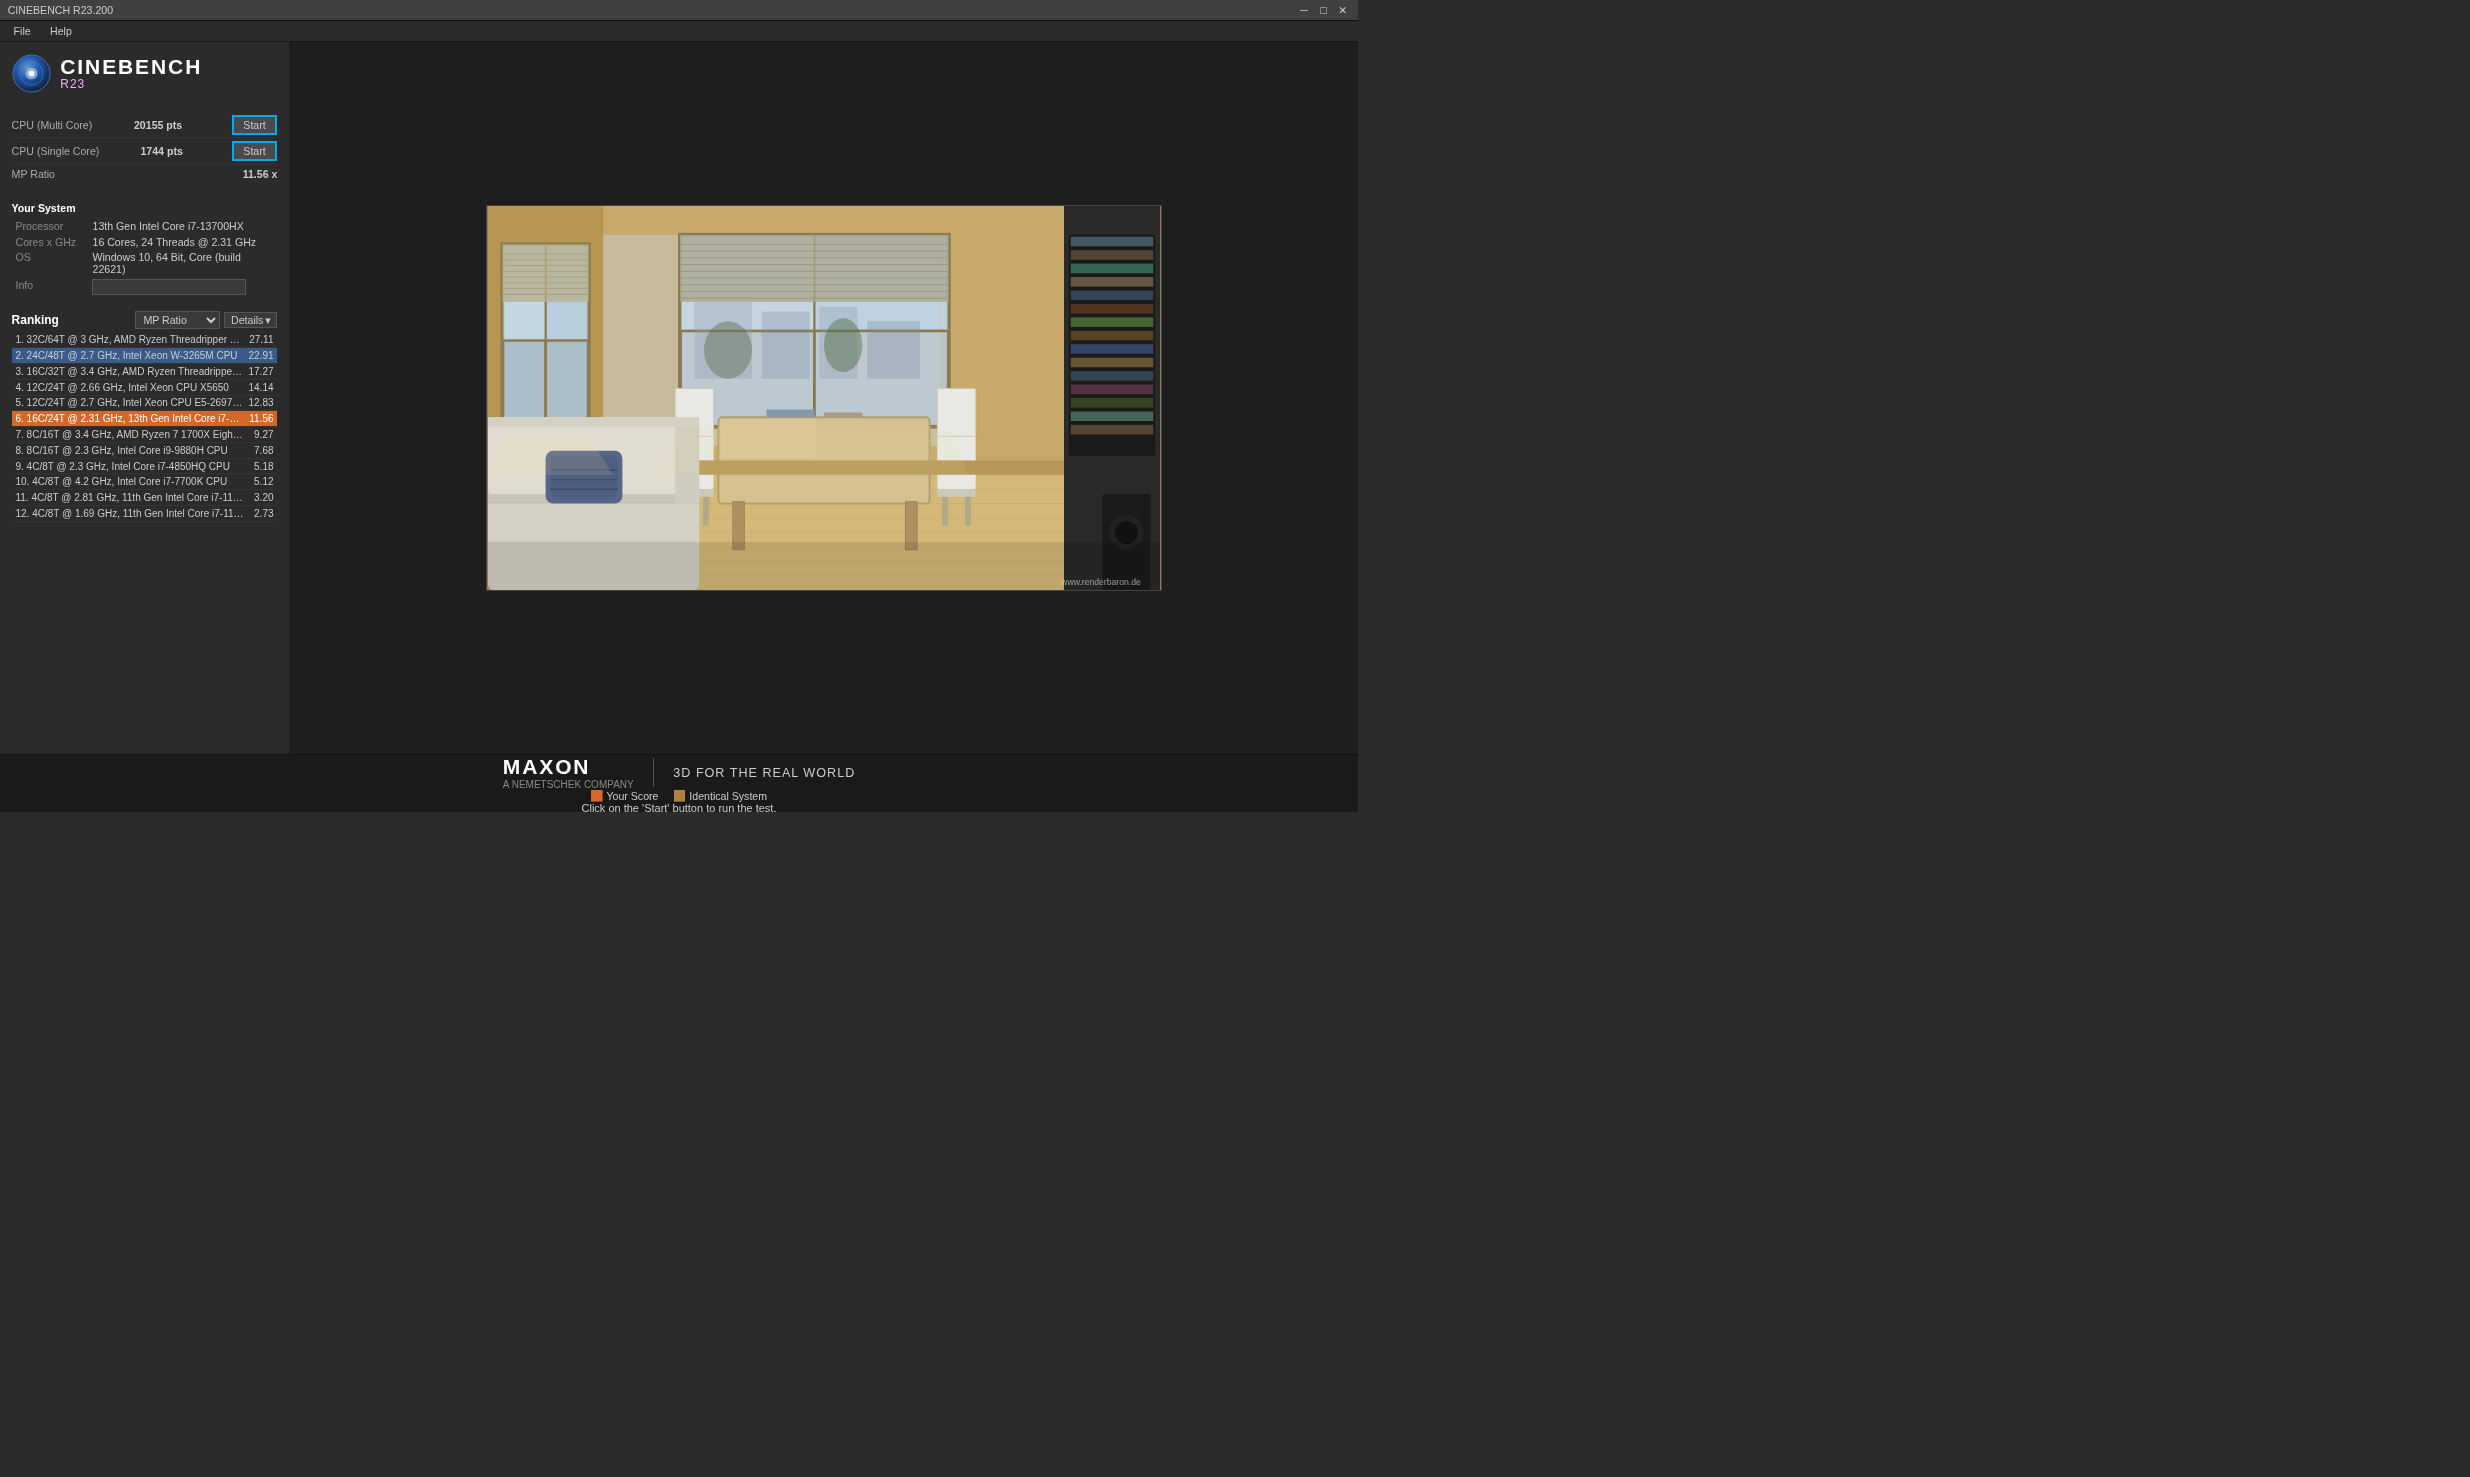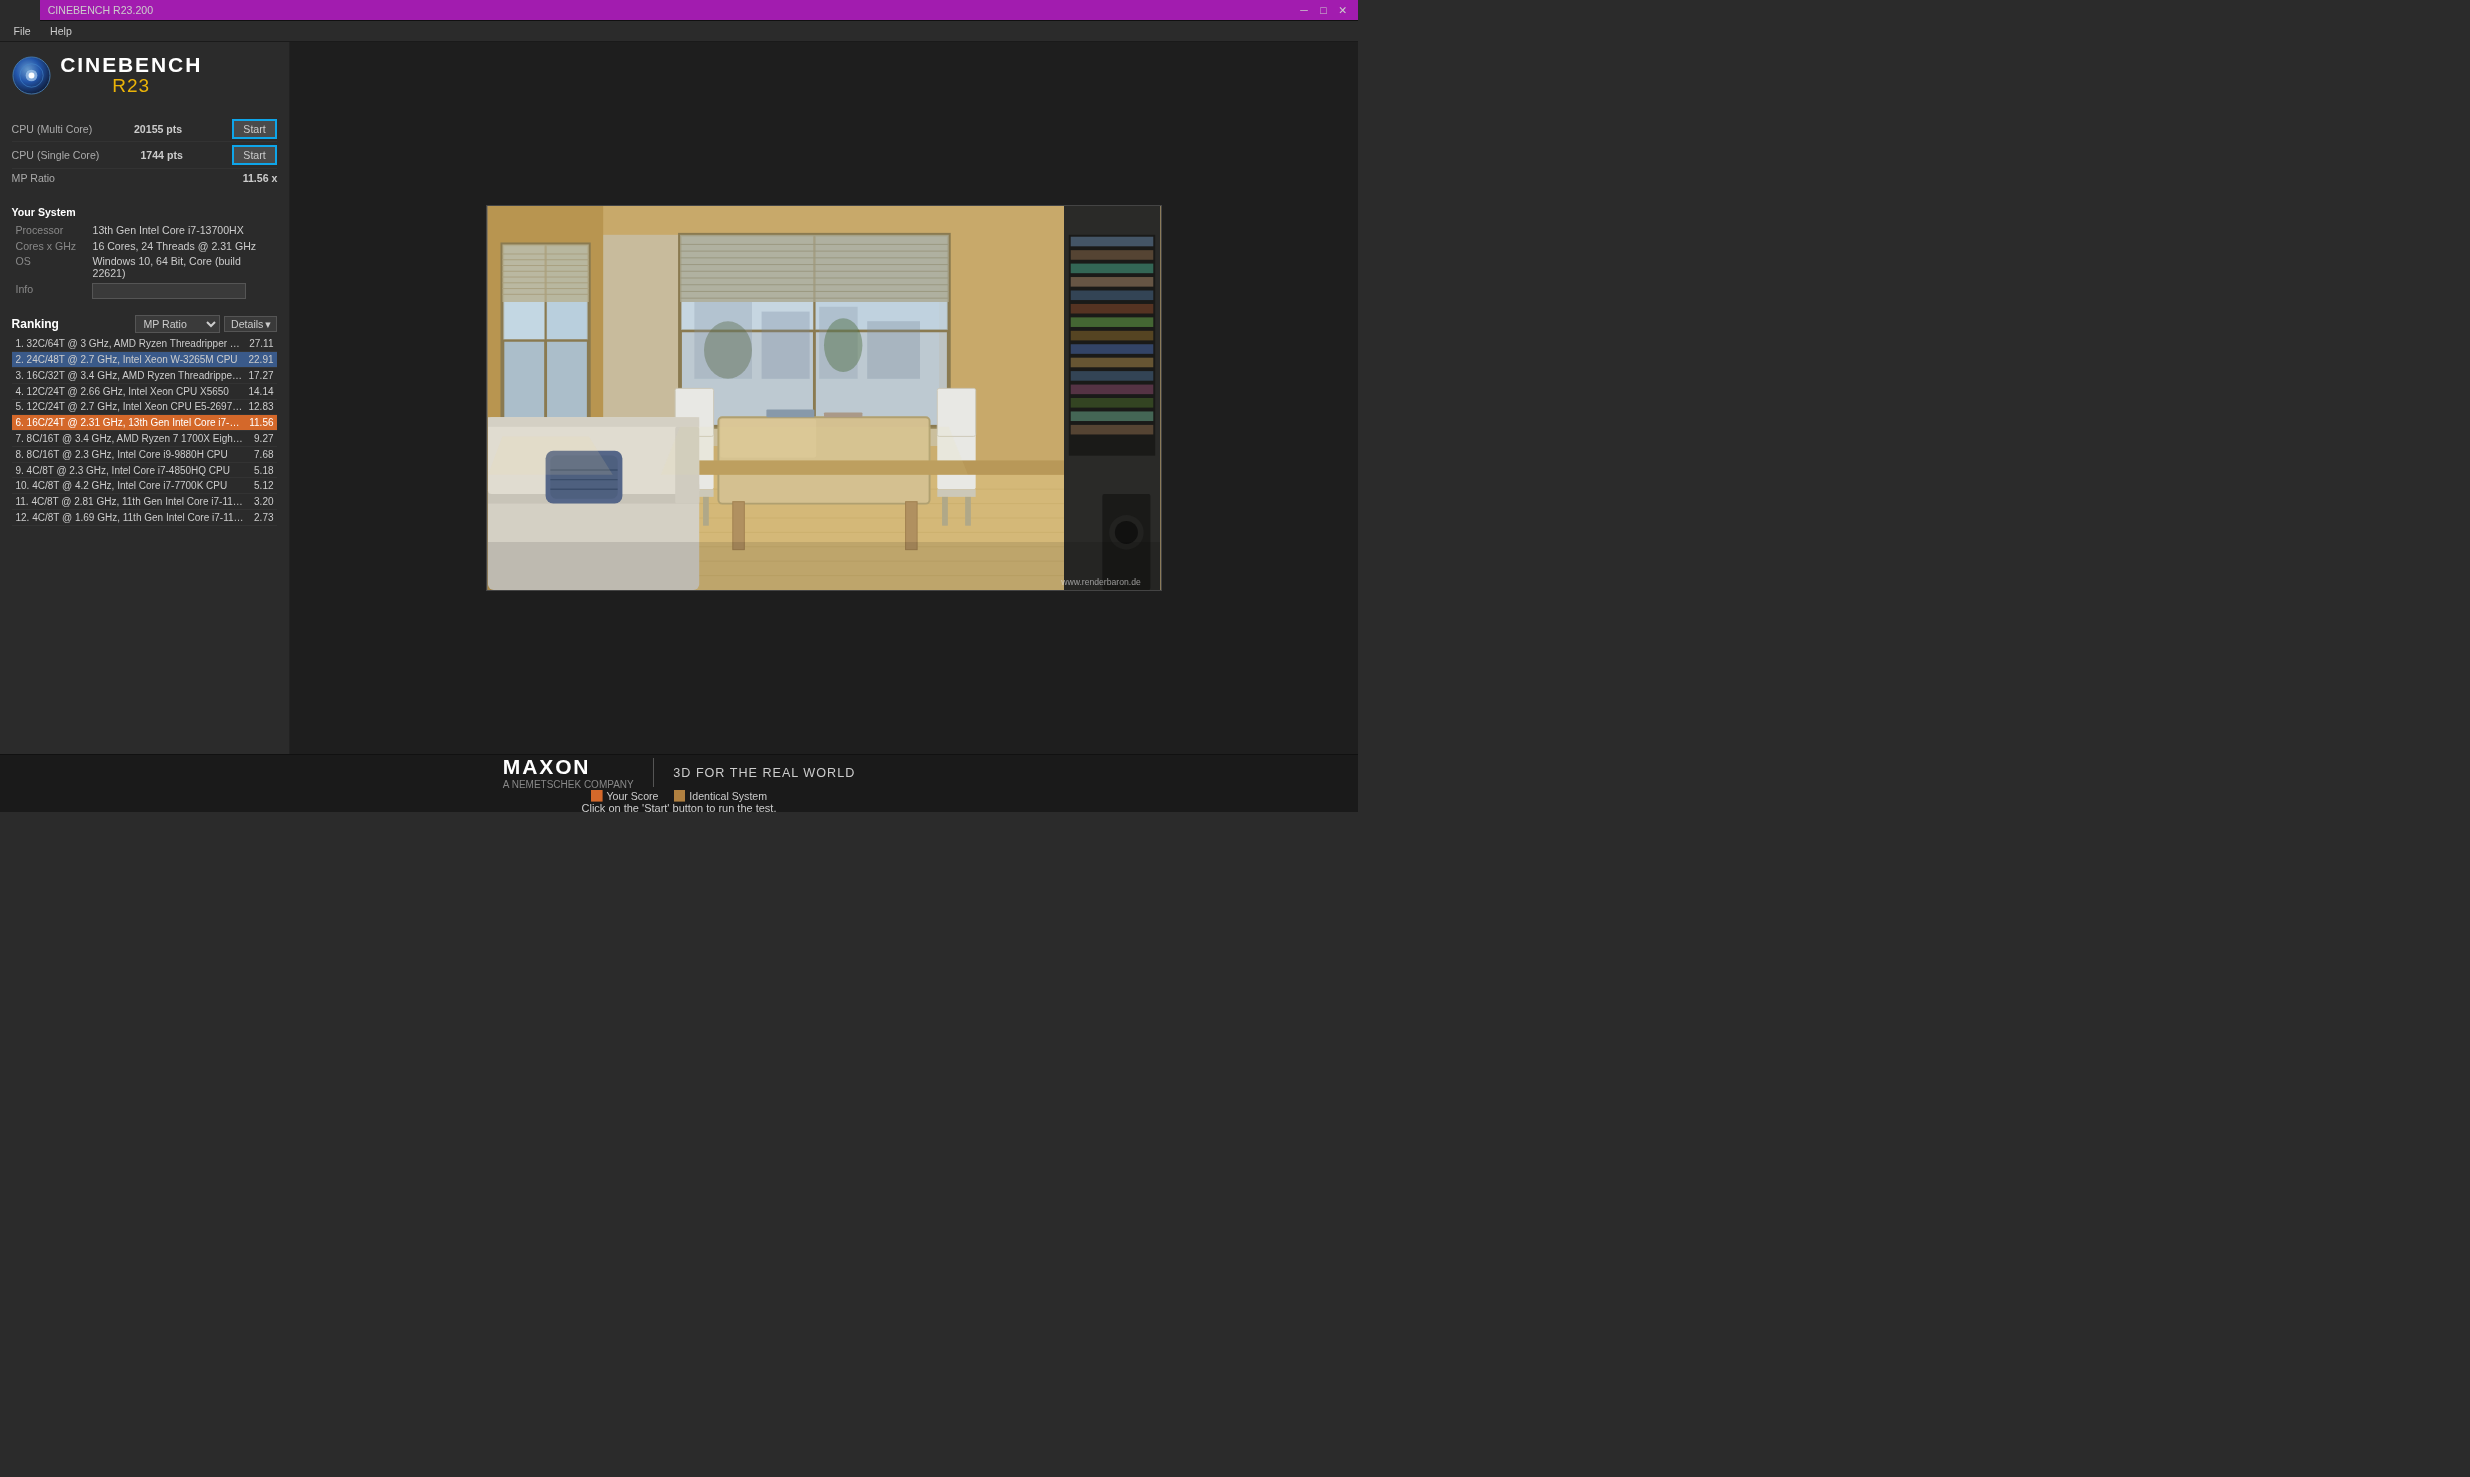--- a/index.html
+++ b/index.html
@@ -9,28 +9,27 @@
       font-family: 'Segoe UI', Arial, sans-serif;
       font-size: 10.6px;
       width: 1358px;
       height: 812px;
       overflow: hidden;
       position: relative;
     }
 
     
     .titlebar {
-      background: #a21caf;
+      background: #404040;
       height: 21px;
       display: flex;
       align-items: center;
       justify-content: space-between;
       padding: 0 7.7px;
       border-bottom: 1px solid #111;
-      margin-left: 40px;
     }
     .titlebar-title {
       color: #cccccc;
       font-size: 10.6px;
     }
     .titlebar-controls {
       display: flex;
       gap: 3.9px;
     }
     .titlebar-btn {
@@ -97,23 +96,23 @@
       flex-direction: column;
     }
     .logo-title {
       font-size: 21px;
       font-weight: bold;
       color: #ffffff;
       letter-spacing: 1.9px;
       line-height: 1;
     }
     .logo-subtitle {
-      font-size: 19px;
-      color: #eab308;
-      text-align: center;
+      font-size: 12px;
+      color: #f0abfc;
+      text-align: left;
       letter-spacing: 1px;
     }
 
     
     .scores-section {
       margin-bottom: 11.6px;
     }
     .score-row {
       display: flex;
       align-items: center;

